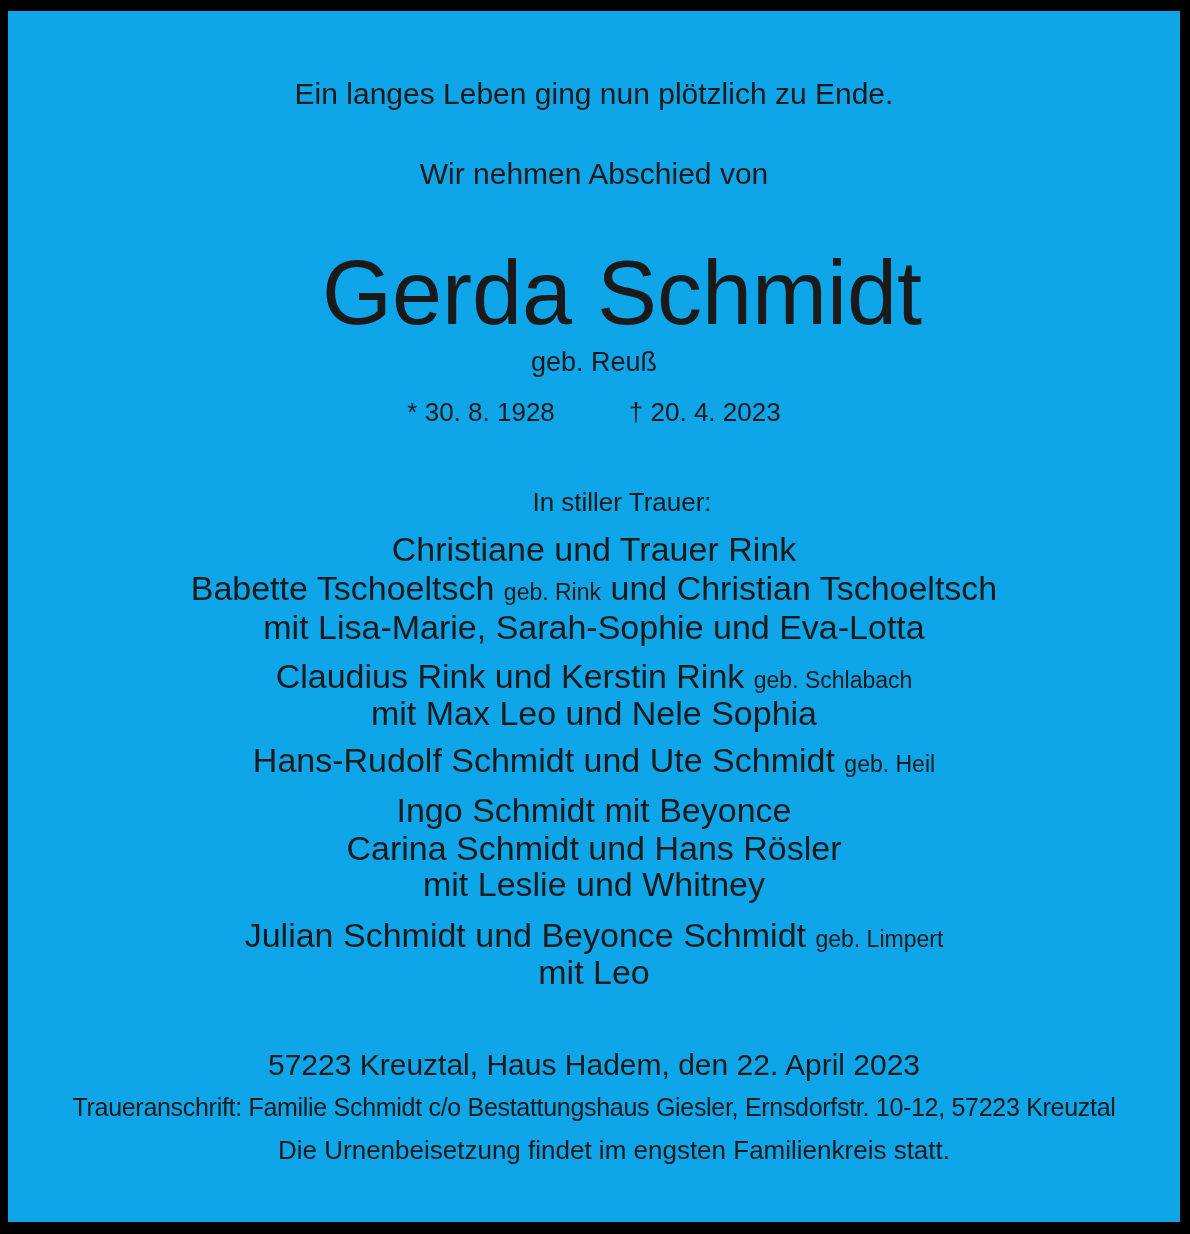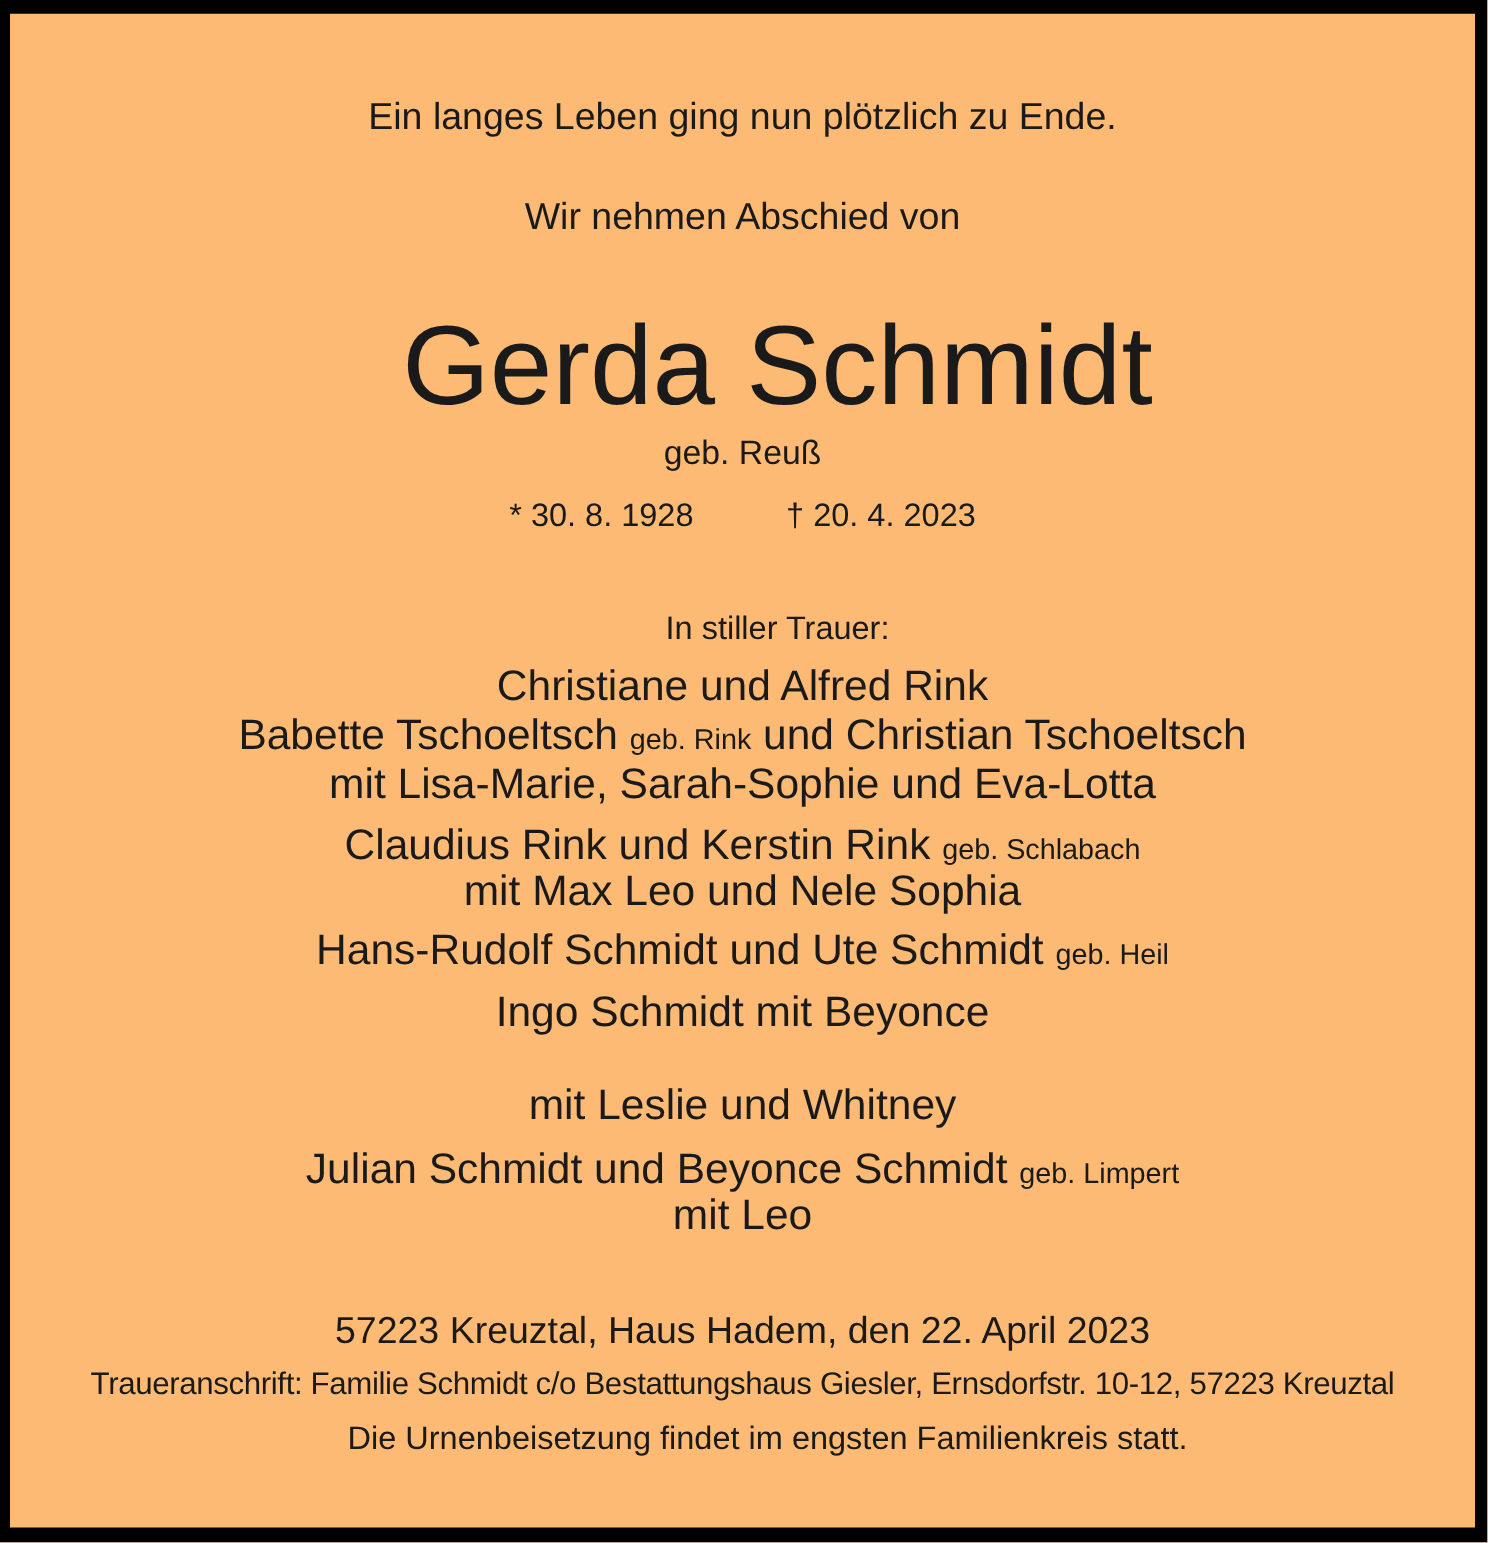--- a/index.html
+++ b/index.html
@@ -2,21 +2,21 @@
 <html lang="de"><head>
 <meta charset="utf-8">
 <style>
   html, body { margin: 0; padding: 0; background: #ffffff; }
 
   .page {
     position: relative;
     width: 1190px;
     height: 1234px;
     box-sizing: border-box;
-    background: #fdba74;
+    background: #0ea5e9;
     border-style: solid;
     border-color: #000000;
     border-width: 11px 10px 12px 8px;
     font-family: "Liberation Sans", sans-serif;
     color: #1a1a1a;
     overflow: hidden;
   }
 
   .line {
     position: absolute;
@@ -51,21 +51,21 @@
   <div class="line maiden" style="top:338px">geb. Reuß</div>
 
   <div class="line dates" style="top:388px">
     <span>* 30. 8. 1928</span>
     <span>† 20. 4. 2023</span>
   </div>
 
   <div class="line trauer" style="top:478px">In stiller Trauer:</div>
 
   <div class="line mline" style="top:521px">
-    <span class="seg">Christiane und Alfred Rink</span>
+    <span class="seg">Christiane und Trauer Rink</span>
     
     
   </div>
   <div class="line mline" style="top:560px">
     <span class="seg">Babette Tschoeltsch</span>
     <span class="seg seg-small">geb. Rink</span>
     <span class="seg">und Christian Tschoeltsch</span>
   </div>
   <div class="line mline" style="top:599px">
     <span class="seg">mit Lisa-Marie, Sarah-Sophie und Eva-Lotta</span>
@@ -88,20 +88,25 @@
     <span class="seg">Hans-Rudolf Schmidt und Ute Schmidt</span>
     <span class="seg seg-small">geb. Heil</span>
     
   </div>
 
   <div class="line mline" style="top:782px">
     <span class="seg">Ingo Schmidt mit Beyonce</span>
     
     
   </div>
+  <div class="line mline" style="top:820px">
+    <span class="seg">Carina Schmidt und Hans Rösler</span>
+    
+    
+  </div>
   <div class="line mline" style="top:856px">
     <span class="seg">mit Leslie und Whitney</span>
     
     
   </div>
 
   <div class="line mline" style="top:907px">
     <span class="seg">Julian Schmidt und Beyonce Schmidt</span>
     <span class="seg seg-small">geb. Limpert</span>
     

